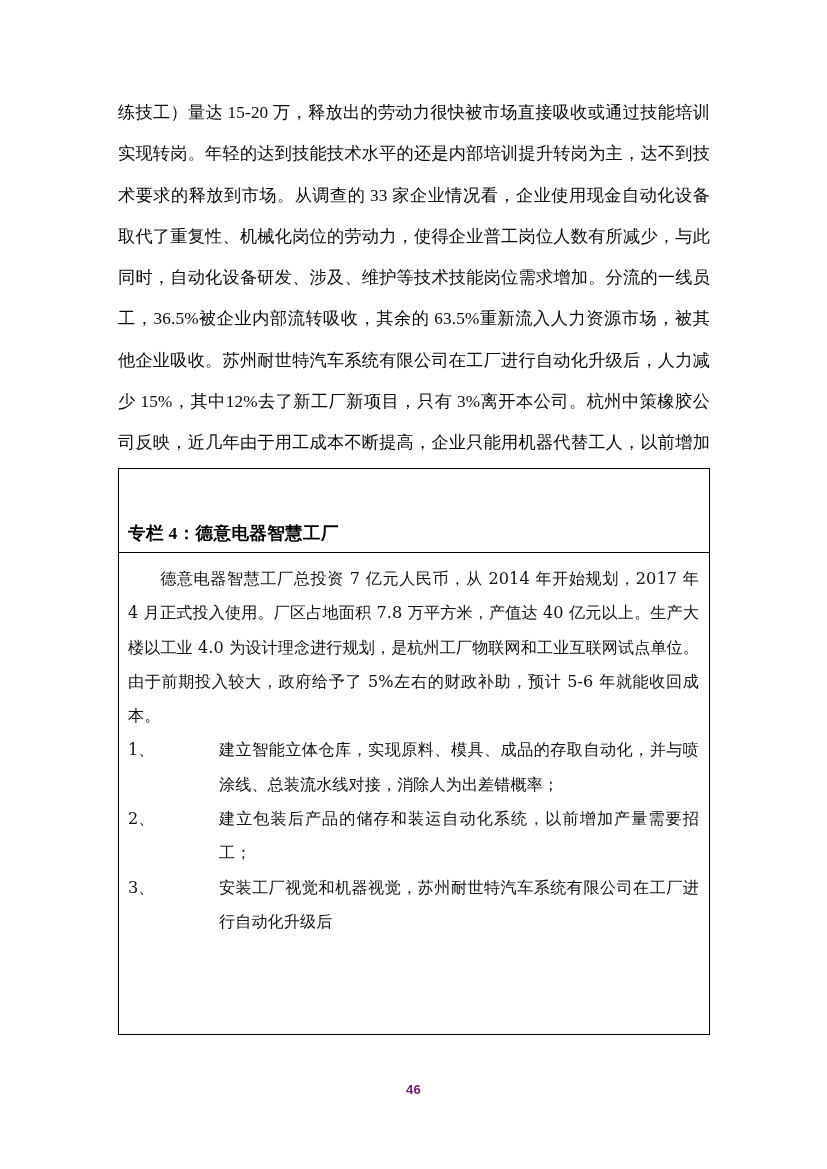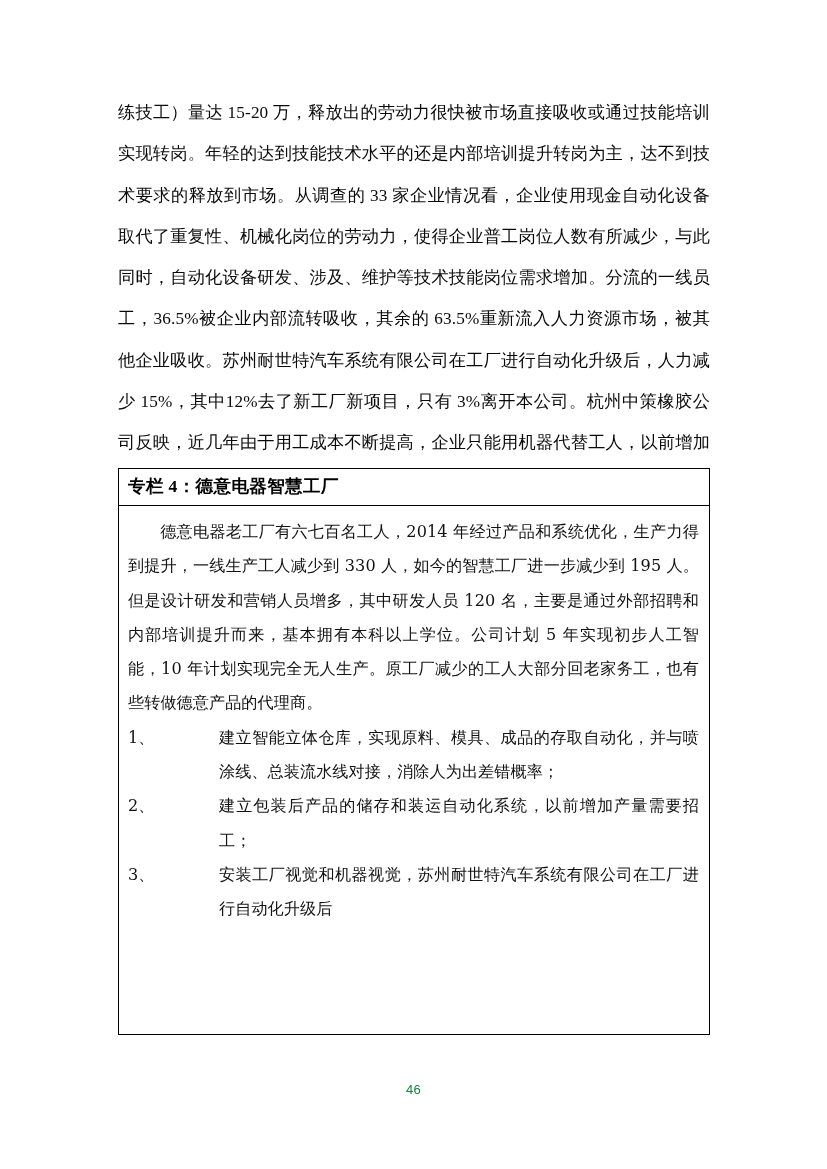--- a/index.html
+++ b/index.html
@@ -50,20 +50,21 @@
     background: #ffffff;
   }
 
   .callout-title-row {
     height: 37px;
     border-bottom: 1.1px solid #000000;
     box-sizing: border-box;
     display: flex;
     align-items: center;
     padding-left: 9px;
+    margin-top: 47px;
   }
 
   .callout-title {
     font-family: "Liberation Serif", "DejaVu Serif", serif;
     font-size: 17.5px;
     font-weight: bold;
     line-height: 1;
     letter-spacing: 0.4px;
     color: #000000;
   }
@@ -119,44 +120,44 @@
 
   
   .page-number {
     position: absolute;
     left: 0;
     top: 1082px;
     width: 827px;
     text-align: center;
     font-family: "Liberation Sans", "DejaVu Sans", sans-serif;
     font-size: 13px;
-    font-weight: normal;
-    color: #15803d;
+    font-weight: bold;
+    color: #701a75;
     letter-spacing: 0.2px;
   }
 </style>
 </head>
 <body>
 
 <div id="page">
 
   <div class="body-block">
     <p class="body-para">练技工）量达 15-20 万，释放出的劳动力很快被市场直接吸收或通过技能培训实现转岗。年轻的达到技能技术水平的还是内部培训提升转岗为主，达不到技术要求的释放到市场。从调查的 33 家企业情况看，企业使用现金自动化设备取代了重复性、机械化岗位的劳动力，使得企业普工岗位人数有所减少，与此同时，自动化设备研发、涉及、维护等技术技能岗位需求增加。分流的一线员工，36.5%被企业内部流转吸收，其余的 63.5%重新流入人力资源市场，被其他企业吸收。苏州耐世特汽车系统有限公司在工厂进行自动化升级后，人力减少 15%，其中12%去了新工厂新项目，只有 3%离开本公司。杭州中策橡胶公司反映，近几年由于用工成本不断提高，企业只能用机器代替工人，以前增加产量需要招工，现在不用再招那么多，同时原岗位的人可以补充到包装线等其他岗位。</p>
   </div>
 
   <div class="callout-box">
 
     <div class="callout-title-row">
       <span class="callout-title">专栏 4：德意电器智慧工厂</span>
     </div>
 
     <div class="callout-body">
 
+      <p class="cbox-para indent">德意电器智慧工厂总投资 7 亿元人民币，从 2014 年开始规划，2017 年 4 月正式投入使用。厂区占地面积 7.8 万平方米，产值达 40 亿元以上。生产大楼以工业 4.0 为设计理念进行规划，是杭州工厂物联网和工业互联网试点单位。由于前期投入较大，政府给予了 5%左右的财政补助，预计 5-6 年就能收回成本。</p>
 
-      <p class="cbox-para indent">德意电器老工厂有六七百名工人，2014 年经过产品和系统优化，生产力得到提升，一线生产工人减少到 330 人，如今的智慧工厂进一步减少到 195 人。但是设计研发和营销人员增多，其中研发人员 120 名，主要是通过外部招聘和内部培训提升而来，基本拥有本科以上学位。公司计划 5 年实现初步人工智能，10 年计划实现完全无人生产。原工厂减少的工人大部分回老家务工，也有些转做德意产品的代理商。</p>
 
 
       <ul class="cbox-list">
         <li class="cbox-list-item">
           <span class="cbox-list-marker">1、</span>
           <span class="cbox-list-text">建立智能立体仓库，实现原料、模具、成品的存取自动化，并与喷涂线、总装流水线对接，消除人为出差错概率；</span>
         </li>
         <li class="cbox-list-item">
           <span class="cbox-list-marker">2、</span>
           <span class="cbox-list-text">建立包装后产品的储存和装运自动化系统，以前增加产量需要招工；</span>

